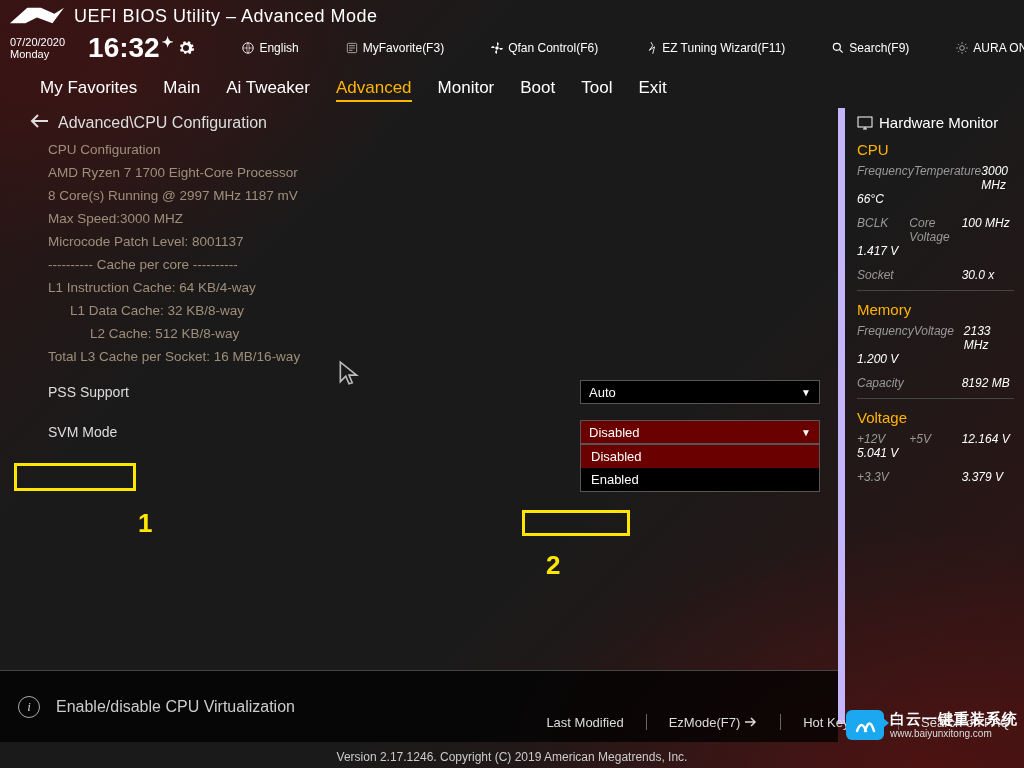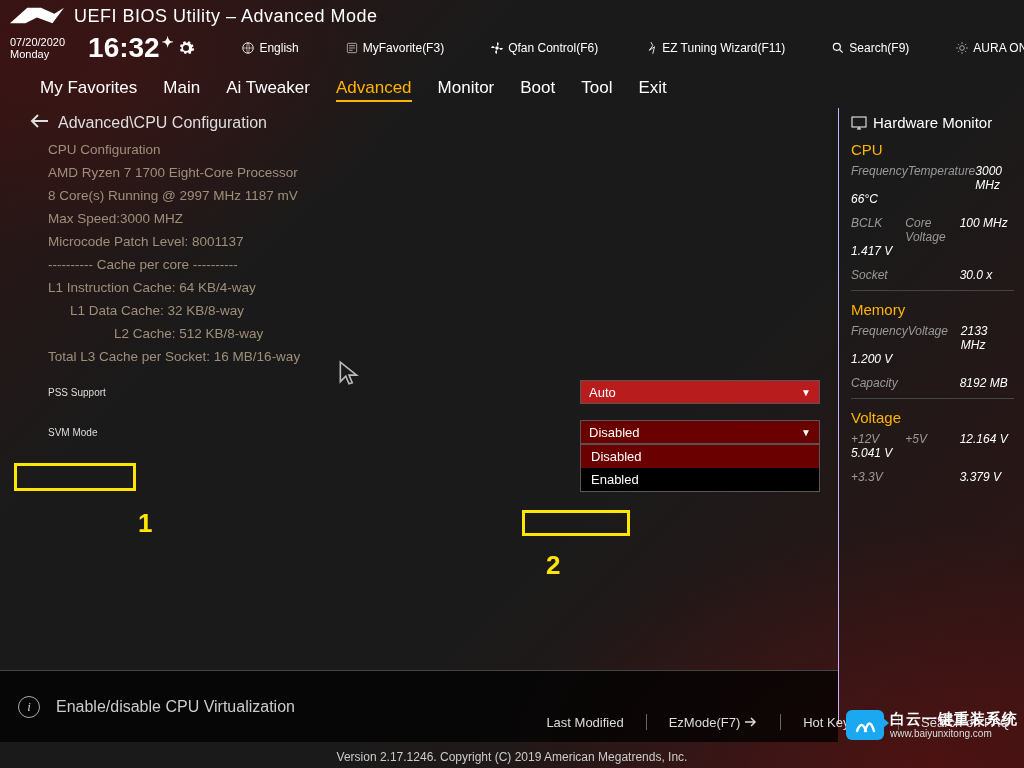--- a/index.html
+++ b/index.html
@@ -29,33 +29,33 @@
   .hdr-item svg { width:14px; height:14px; fill:#fff; }
 
   
   .tabs { display:flex; gap:26px; padding:6px 40px; font-size:17px; color:#fff; }
   .tab { cursor:pointer; padding-bottom:2px; }
   .tab.active { color:#ffb400; border-bottom:2px solid #ffb400; }
 
   
   .main { display:flex; height: calc(100% - 152px); }
   .content { flex:1; padding:6px 18px 0 30px; position:relative; }
-  .sidebar { width:186px; padding:6px 10px 0 12px; border-left:1px solid #c4b5fd; }
+  .sidebar { width:186px; padding:6px 10px 0 12px; border-left:7px solid #c4b5fd; }
 
   .breadcrumb { display:flex; align-items:center; gap:10px; color:#ddd; font-size:16px; margin-bottom:10px; }
   .back-arrow { cursor:pointer; }
 
   .info-line { color:#9f8f7a; font-size:13.5px; margin:8px 0 0 18px; }
   .info-line.i1 { margin-left:18px; }
   .info-line.i2 { margin-left:40px; }
-  .info-line.i3 { margin-left:84px; }
+  .info-line.i3 { margin-left:60px; }
 
   .setting-row { display:flex; align-items:center; margin:16px 0 0 0; }
-  .setting-label { flex:1; color:#ddd; font-size:10px; padding-left:18px; }
-  .select { width:240px; height:24px; background:#b91c1c; border:1px solid #555; color:#fff; font-size:13px; display:flex; align-items:center; justify-content:space-between; padding:0 8px; cursor:pointer; }
+  .setting-label { flex:1; color:#ddd; font-size:14px; padding-left:18px; }
+  .select { width:240px; height:24px; background:#000000; border:1px solid #555; color:#fff; font-size:13px; display:flex; align-items:center; justify-content:space-between; padding:0 8px; cursor:pointer; }
   .select .caret { font-size:10px; }
   .select.active { background:#6b0000; }
 
   .dropdown { position:absolute; width:240px; background:#000; border:1px solid #555; font-size:13px; z-index:5; }
   .dropdown .opt { padding:4px 10px; color:#fff; cursor:pointer; }
   .dropdown .opt.hover { background:#6b0000; }
 
   
   .hl { position:absolute; border:3px solid #ffe600; pointer-events:none; }
   .hl-label { position:absolute; color:#ffe600; font-size:26px; font-weight:bold; }

